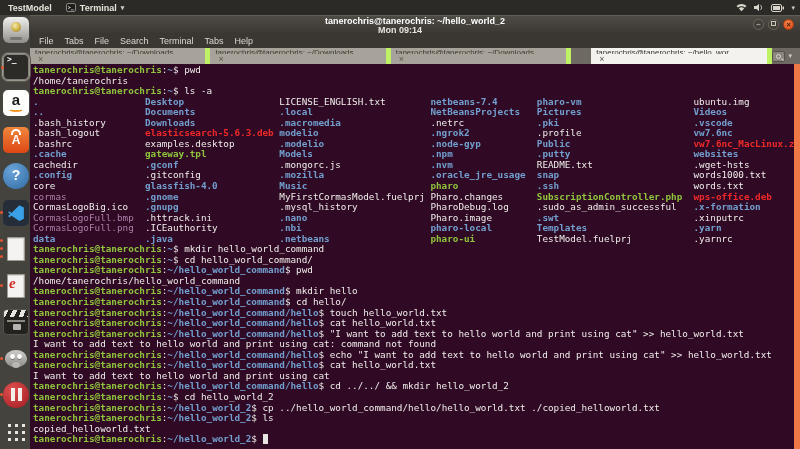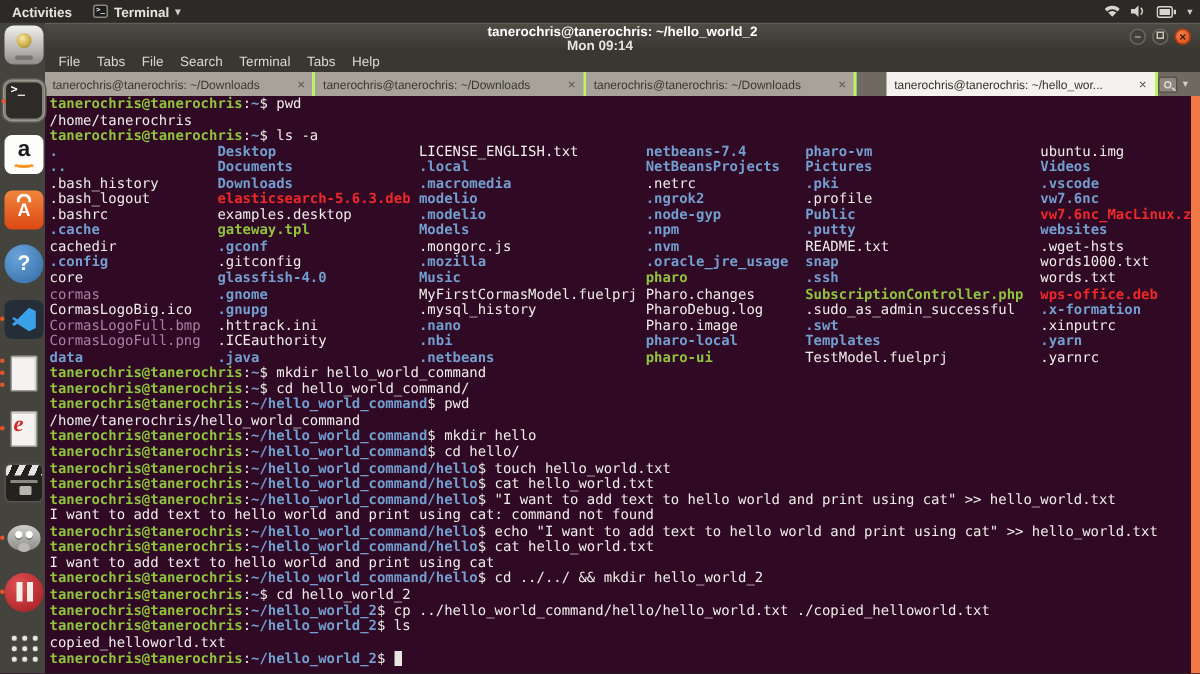--- a/index.html
+++ b/index.html
@@ -90,22 +90,22 @@
           border:1px solid #6b675e; color:#cac6bc; font-size:8px; line-height:9px; text-align:center; }
   .wbtn.max::after { content:""; display:inline-block; width:3px; height:3px; border:1px solid #cac6bc; margin-bottom:1px; }
   .wbtn.close { background:radial-gradient(circle at 35% 30%, #f08149, #dd4814); border-color:#b23c10;
                 color:#4a1a04; font-weight:bold; }
 
   .menubar { height:15px; background:#3a3733; color:#dcd8ce; font-size:9px;
              display:flex; align-items:center; gap:11px; padding-left:9px; }
   .menubar span { cursor:default; }
 
   .tabbar { height:16px; background:#6e6a62; display:flex; }
-  .tab { width:182px; background:#a8a39a; border-right:2px solid #bef264; color:#3a382f;
-         font-size:8px; display:flex; align-items:center; padding:0 5px; }
+  .tab { width:182px; background:#a8a39a; border-right:5px solid #bef264; color:#3a382f;
+         font-size:8px; display:flex; padding:0 5px;flex-direction:column; }
   .tab .lbl { flex:1; white-space:nowrap; overflow:hidden; }
   .tab .cls { color:#5c594f; margin-left:3px; font-size:9px; }
   .tab.active { background:#f4f2ee; color:#35332c;margin-left:20px; }
   .tabbar-right { flex:1; display:flex; align-items:center; justify-content:flex-end; gap:4px; padding-right:8px; }
   .srchbtn { width:13px; height:11px; background:#8b877e; border:1px solid #55524b; border-radius:2px; position:relative; }
   .srchbtn .mag { position:absolute; left:3px; top:2px; width:5px; height:5px; border:1px solid #ddd9d0; border-radius:50%; }
   .srchbtn .tail { position:absolute; left:8px; top:7px; width:3px; height:1px; background:#ddd9d0; transform:rotate(40deg); }
   .tb2-caret { color:#d5d1c8; font-size:7px; }
 
   
@@ -117,21 +117,21 @@
   .term .c-b  { color:#729fcf; font-weight:bold; }
   .term .c-r  { color:#ef2929; font-weight:bold; }
   .term .c-m  { color:#ad7fa8; font-weight:normal; }
   .cursor { display:inline-block; width:5.6px; height:10px; background:#e8e6e3; vertical-align:-2px; }
   .scrollbar { position:absolute; right:0; top:49px; width:6px; height:385px; background:#f07746; }
 </style>
 </head>
 <body>
 
 <div class="topbar">
-  <span class="tb-activities">Activities</span>
+  <span class="tb-activities">TestModel</span>
   <span class="tb-app">
     <span class="tb-termicon">&gt;_</span>
     <span>Terminal</span>
     <span class="tb-caret">▾</span>
   </span>
   <span class="tb-clock">Mon 09:14</span>
   <span class="tb-tray">
     <svg width="11" height="9" viewBox="0 0 11 9">
       <path d="M0.5 3 A7 7 0 0 1 10.5 3 L9 4.6 A5 5 0 0 0 2 4.6 Z" fill="#d9d5cc"></path>
       <path d="M2.8 5.4 A4 4 0 0 1 8.2 5.4 L5.5 8.2 Z" fill="#d9d5cc"></path>

